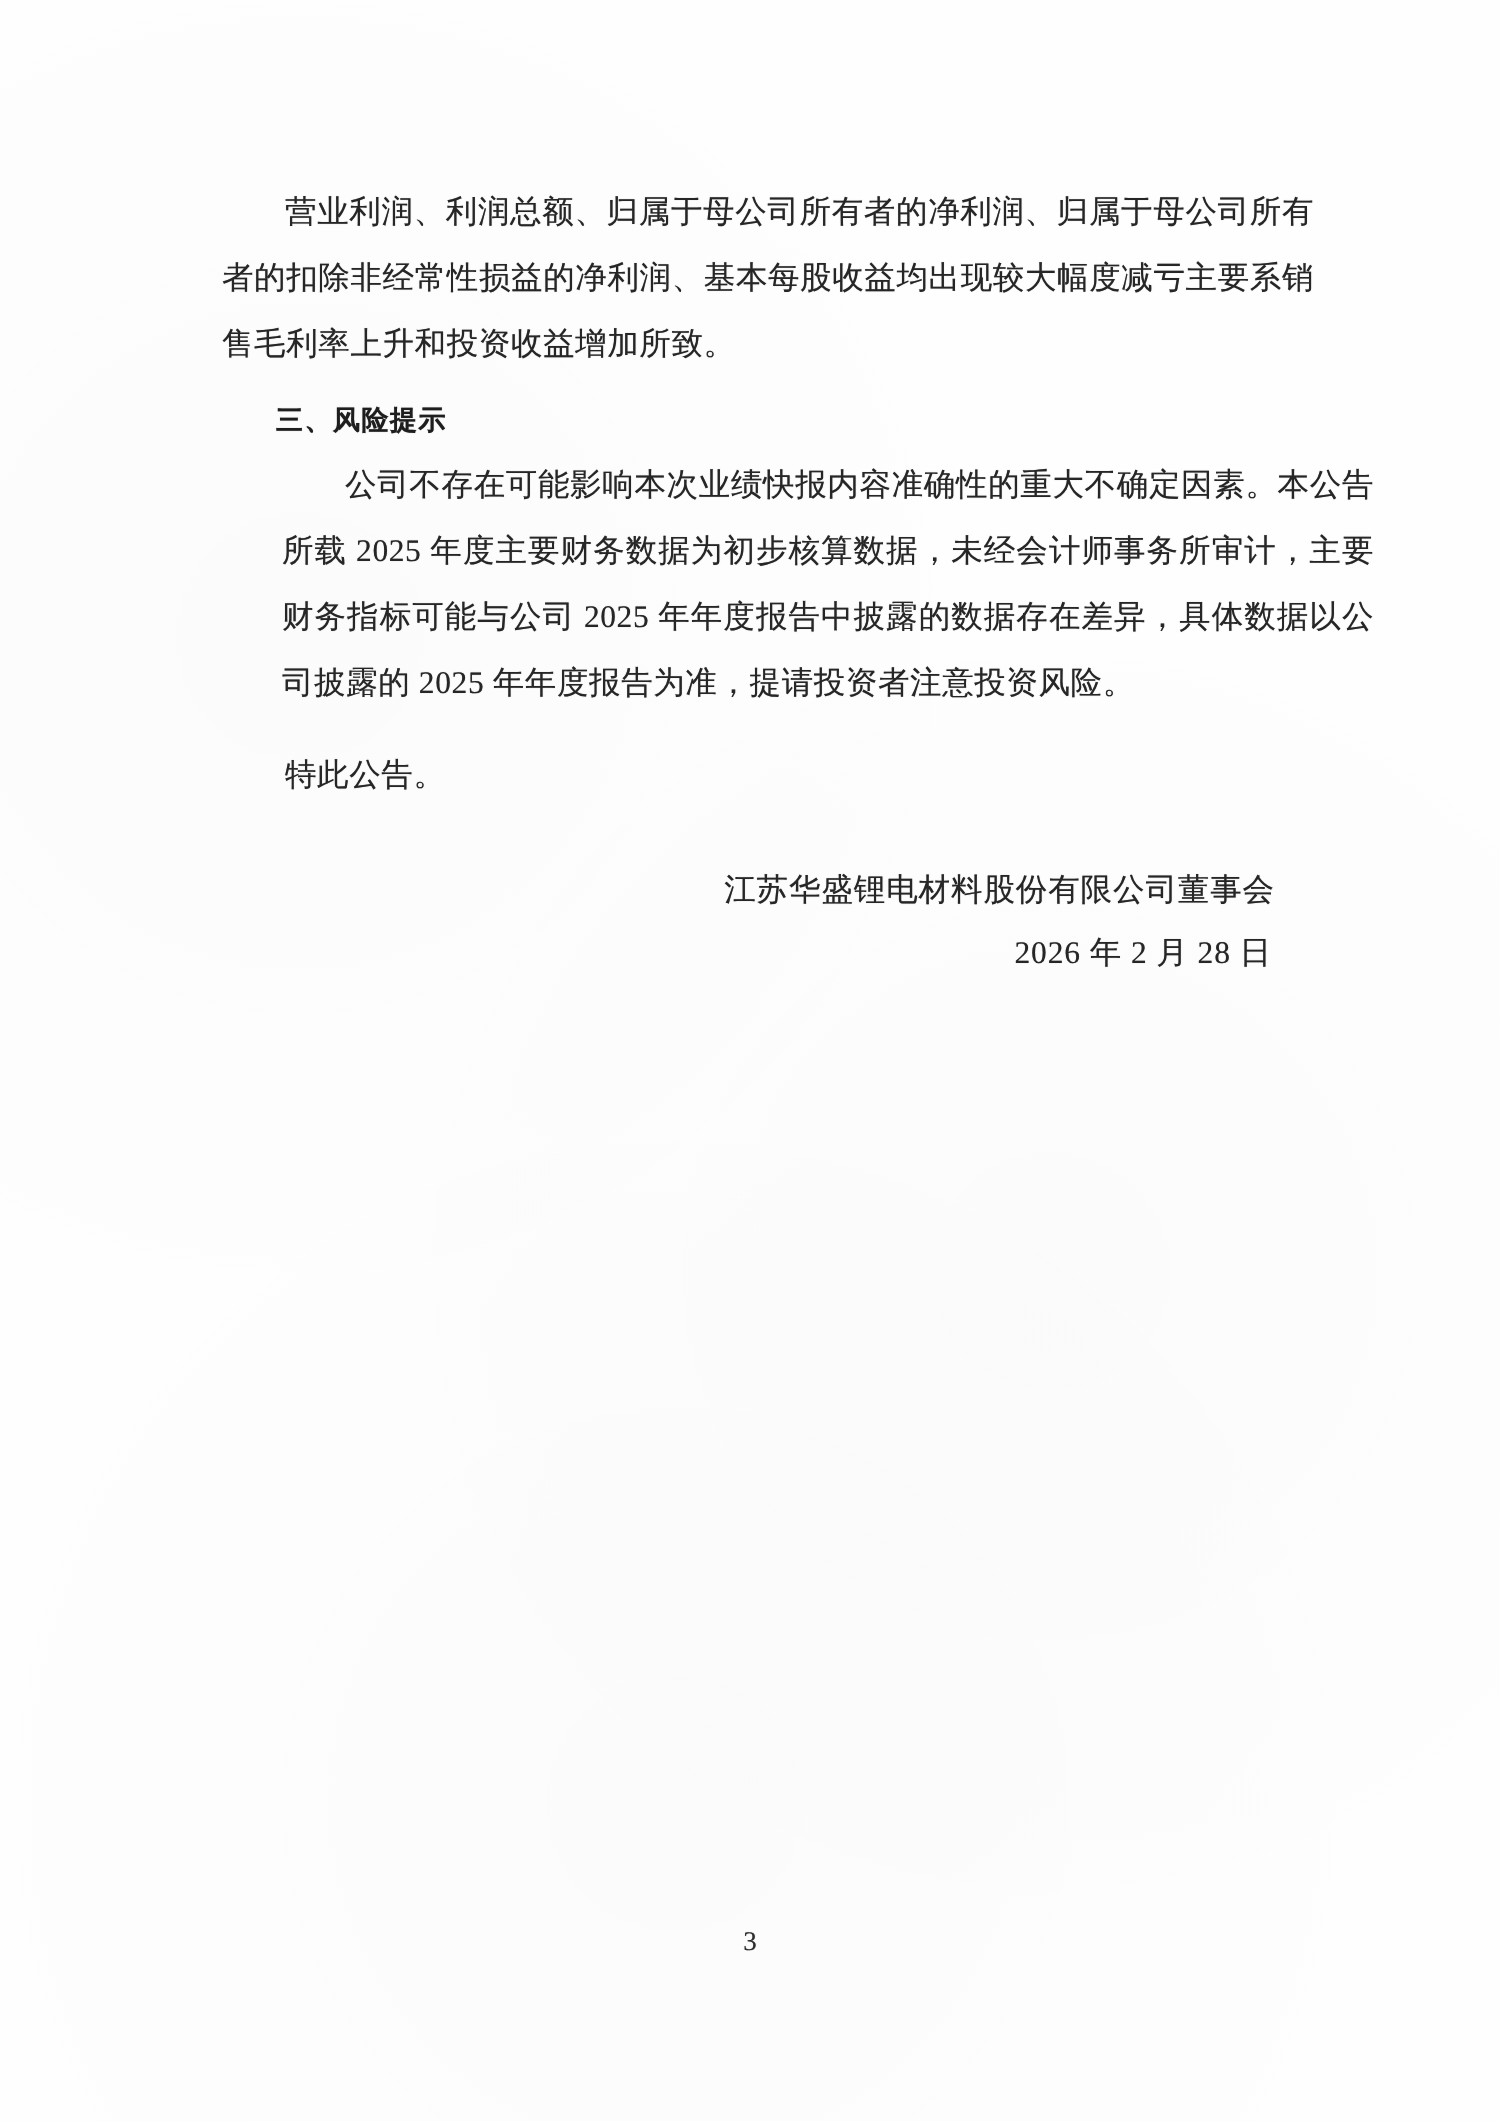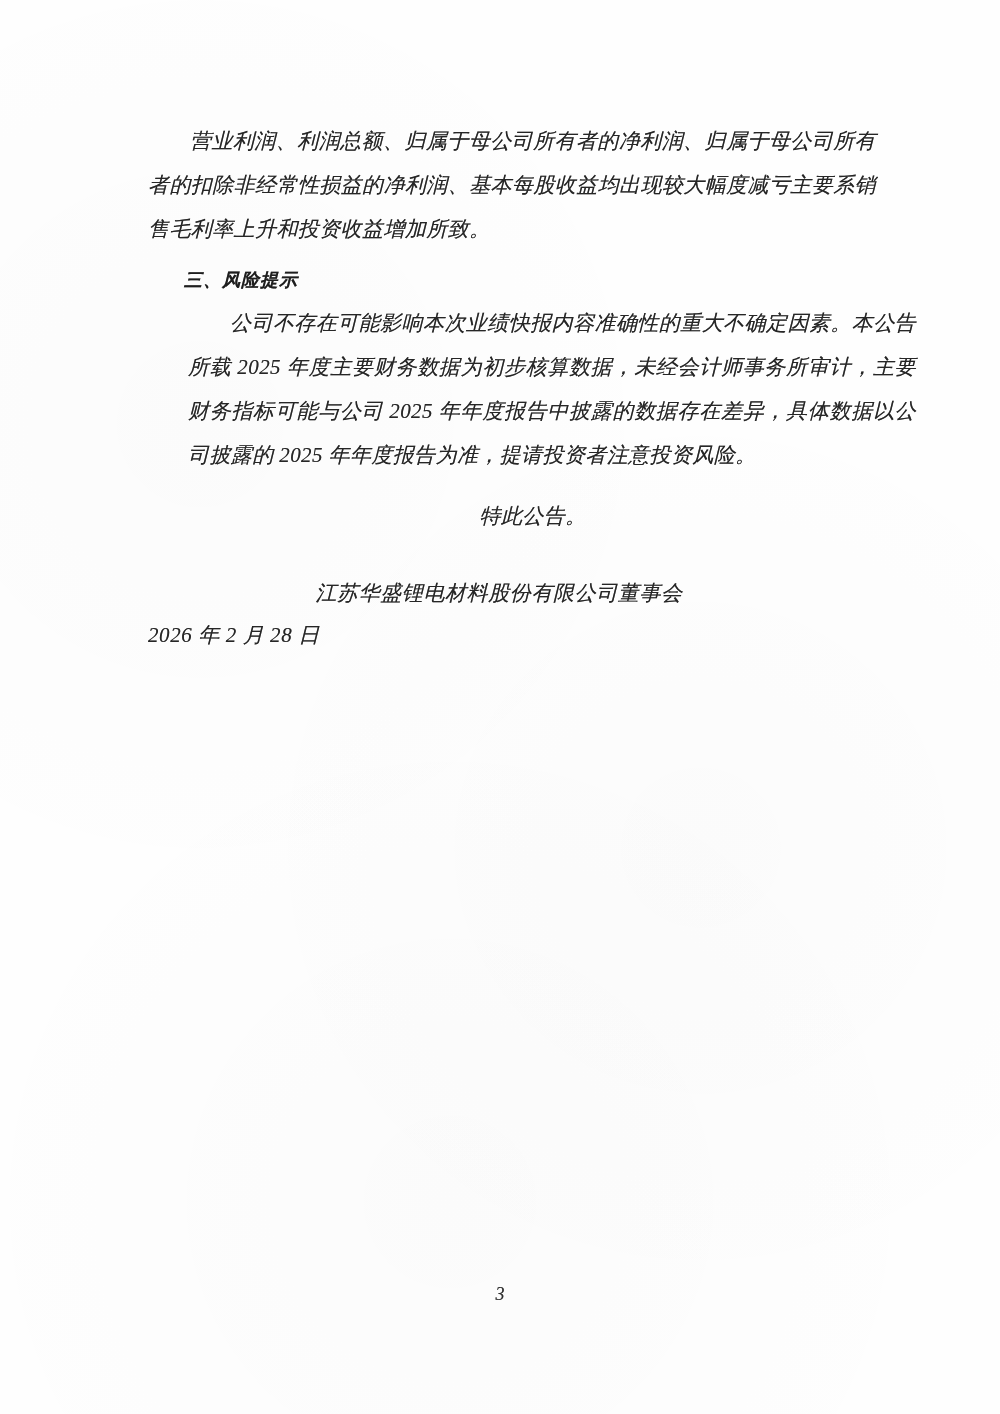--- a/index.html
+++ b/index.html
@@ -1,15 +1,15 @@
 <!DOCTYPE html>
 <html><head>
 <meta charset="utf-8">
 <style>
-  * { margin: 0; padding: 0; box-sizing: border-box; font-style: italic; }
+  * { margin: 0; padding: 0; box-sizing: border-box; }
   html, body {
     width: 1000px;
     background: #ffffff;
   }
   .page {
     position: relative;
     width: 1000px;
     height: 1414px;
     background: #fefefe;
     font-family: "Liberation Serif", "DejaVu Serif", serif;
@@ -52,35 +52,35 @@
     text-shadow: 0 0 0.5px rgba(20,20,20,0.6);
   }
   .para-2 { top: 301px; margin-left: 40px; }
   .closing-para {
     top: 494px;
     font-size: 21px;
     line-height: 44px;
     text-indent: 2em;
     letter-spacing: 0.4px;
     text-shadow: 0 0 0.5px rgba(40,40,40,0.55);
-    text-align: center;
   }
   .signature-line {
     top: 572px;
     font-size: 21px;
     line-height: 42px;
-    text-align: center;
+    text-align: right;
     padding-right: 26px;
     letter-spacing: 0.6px;
     text-shadow: 0 0 0.5px rgba(40,40,40,0.55);
   }
   .date-line {
     top: 614px;
     font-size: 21px;
     line-height: 42px;
+    text-align: right;
     padding-right: 28px;
     letter-spacing: 0.6px;
     text-shadow: 0 0 0.5px rgba(40,40,40,0.55);
   }
   .page-number {
     position: absolute;
     left: 0;
     top: 1282px;
     width: 1000px;
     text-align: center;

